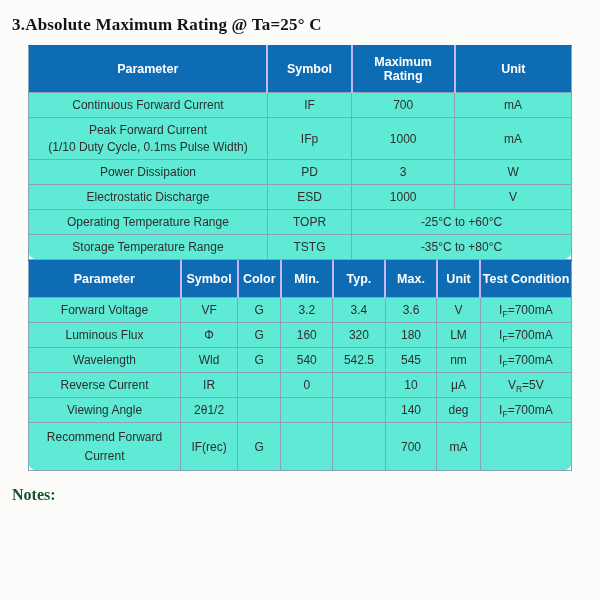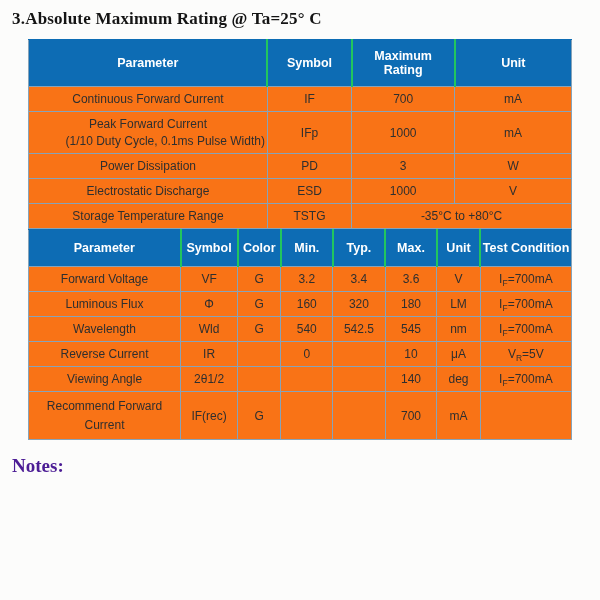--- a/index.html
+++ b/index.html
@@ -2,68 +2,69 @@
 <html><head>
 <meta charset="utf-8">
 <style>
   * { box-sizing: border-box; margin: 0; padding: 0; }
   html, body { width: 600px; height: 600px; overflow: hidden; }
   body {
     background: #fcfcfb;
     font-family: "Liberation Sans", sans-serif;
     color: #2f2f2f;
   }
-  .doc { padding: 7px 28px 0 28px; }
+  .doc { padding: 13px 28px 0 28px; }
 
   .section-title {
     font-family: "Liberation Serif", serif;
     font-weight: bold;
     font-size: 17px;
     color: #141414;
     letter-spacing: 0.2px;
     margin: 2px 0 10px -16px;
   }
   .section-title.second { margin-top: 13px; }
 
   table {
     width: 100%;
     border-collapse: collapse;
     table-layout: fixed;
     font-size: 12px;
     color: #2f2f2f;
-    background: #f97316;
+    background: #5eead4;
+    border-radius: 10px;
   }
   th {
     background: #0d6cb4;
     color: #ffffff;
     font-weight: bold;
     font-size: 12.5px;
     padding: 9px 1px;
     border-bottom: 1px solid #87a3b8;
     border-top: 1px solid #0d6cb4;
   }
-  th + th { border-left: 2px solid #22c55e; }
+  th + th { border-left: 2px solid #c4b5fd; }
   td {
     border: 1px solid #87a3b8;
     text-align: center;
     padding: 5px 2px;
     height: 25px;
   }
   table { border: 1px solid #87a3b8; }
   .t2 th { padding: 11px 1px; }
-  .param-note { display: block; margin-top: 3px; text-align: right; }
+  .param-note { display: block; margin-top: 3px; }
   .two-line span { display: block; line-height: 1.55; }
   sub { font-size: 8.5px; line-height: 0; }
 
   .notes { margin-top: 15px; }
   .notes-title {
     font-family: "Liberation Serif", serif;
     font-weight: bold;
-    font-size: 19px;
-    color: #4c1d95;
+    font-size: 16px;
+    color: #14532d;
     margin: 0 0 8px -16px;
   }
 </style>
 </head>
 <body>
 
 <div class="doc">
 
   <div class="section-title">3.Absolute Maximum Rating @ Ta=25° C</div>
 
@@ -102,20 +103,25 @@
         <td>Power Dissipation</td>
         <td>PD</td>
         <td>3</td>
         <td>W</td>
       </tr>
       <tr>
         <td>Electrostatic Discharge</td>
         <td>ESD</td>
         <td>1000</td>
         <td>V</td>
+      </tr>
+      <tr>
+        <td>Operating Temperature Range</td>
+        <td>TOPR</td>
+        <td colspan="2">-25°C to +60°C</td>
       </tr>
       <tr>
         <td>Storage Temperature Range</td>
         <td>TSTG</td>
         <td colspan="2">-35°C to +80°C</td>
       </tr>
     </tbody>
   </table>
 
 

